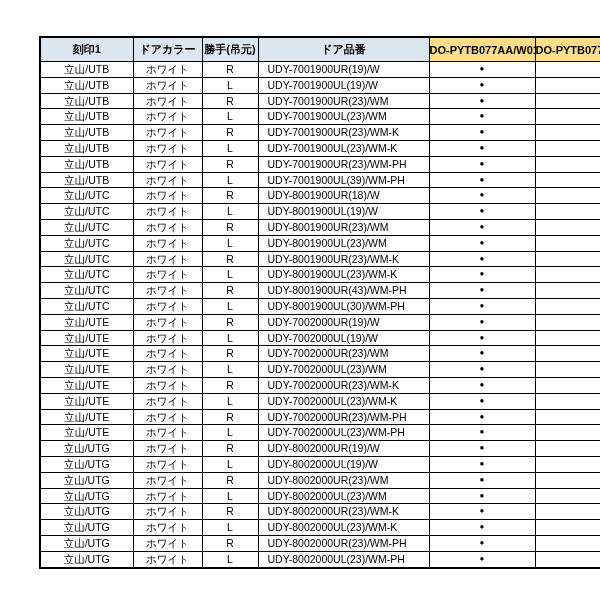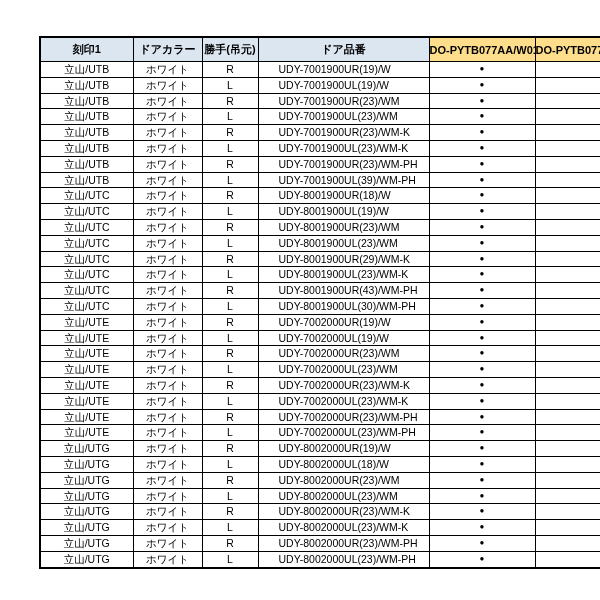--- a/index.html
+++ b/index.html
@@ -41,21 +41,21 @@
   thead th.hdr-right { background: var(--hdr-right, #FFDE8B); }
   tbody td {
     height: 14.8px;
     font-size: 10.5px;
     text-align: center;
     background: #ffffff;
     line-height: 14.8px;
   }
   tbody td.c-part {
     text-align: left;
-    padding-left: 20px;
+    padding-left: 9px;
   }
   tbody td.c-mark {
     font-size: 8px;
   }
 </style>
 </head>
 <body>
 
 <div class="sheet">
   <table class="parts">
@@ -171,21 +171,21 @@
           <td class="c-color">ホワイト</td>
           <td class="c-hand">L</td>
           <td class="c-part">UDY-8001900UL(23)/WM</td>
           <td class="c-mark">●</td>
           <td class="c-mark"></td>
         </tr>
         <tr>
           <td class="c-stamp">立山/UTC</td>
           <td class="c-color">ホワイト</td>
           <td class="c-hand">R</td>
-          <td class="c-part">UDY-8001900UR(29)/WM-K</td>
+          <td class="c-part">UDY-8001900UR(23)/WM-K</td>
           <td class="c-mark">●</td>
           <td class="c-mark"></td>
         </tr>
         <tr>
           <td class="c-stamp">立山/UTC</td>
           <td class="c-color">ホワイト</td>
           <td class="c-hand">L</td>
           <td class="c-part">UDY-8001900UL(23)/WM-K</td>
           <td class="c-mark">●</td>
           <td class="c-mark"></td>
@@ -275,21 +275,21 @@
           <td class="c-color">ホワイト</td>
           <td class="c-hand">R</td>
           <td class="c-part">UDY-8002000UR(19)/W</td>
           <td class="c-mark">●</td>
           <td class="c-mark"></td>
         </tr>
         <tr>
           <td class="c-stamp">立山/UTG</td>
           <td class="c-color">ホワイト</td>
           <td class="c-hand">L</td>
-          <td class="c-part">UDY-8002000UL(18)/W</td>
+          <td class="c-part">UDY-8002000UL(19)/W</td>
           <td class="c-mark">●</td>
           <td class="c-mark"></td>
         </tr>
         <tr>
           <td class="c-stamp">立山/UTG</td>
           <td class="c-color">ホワイト</td>
           <td class="c-hand">R</td>
           <td class="c-part">UDY-8002000UR(23)/WM</td>
           <td class="c-mark">●</td>
           <td class="c-mark"></td>

